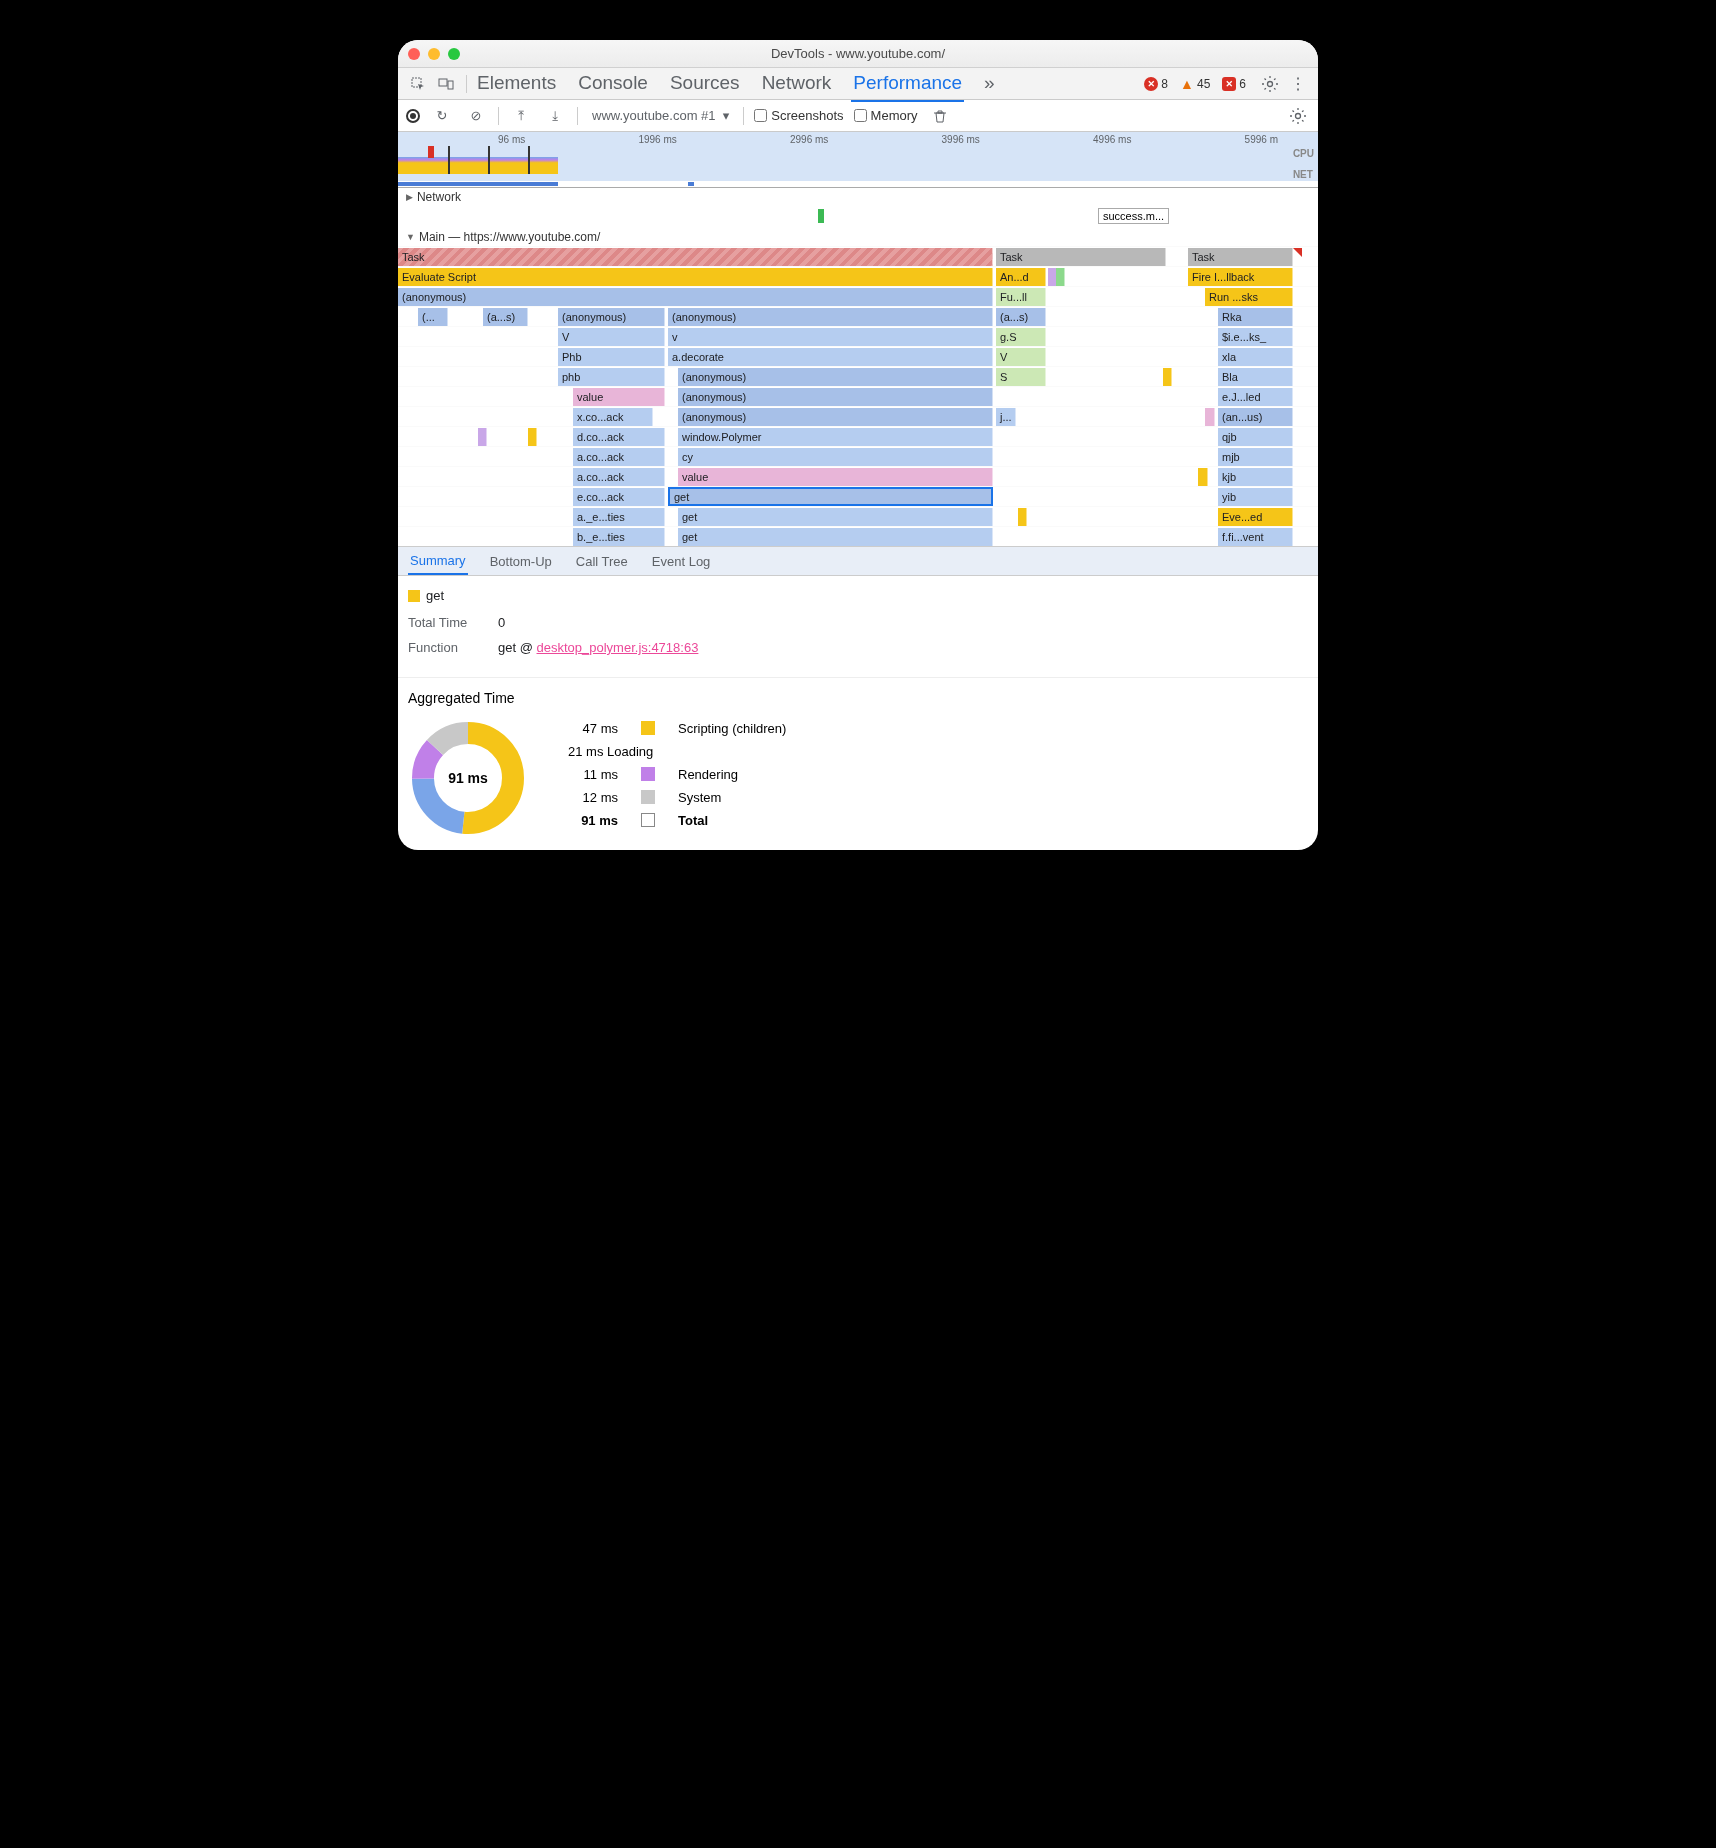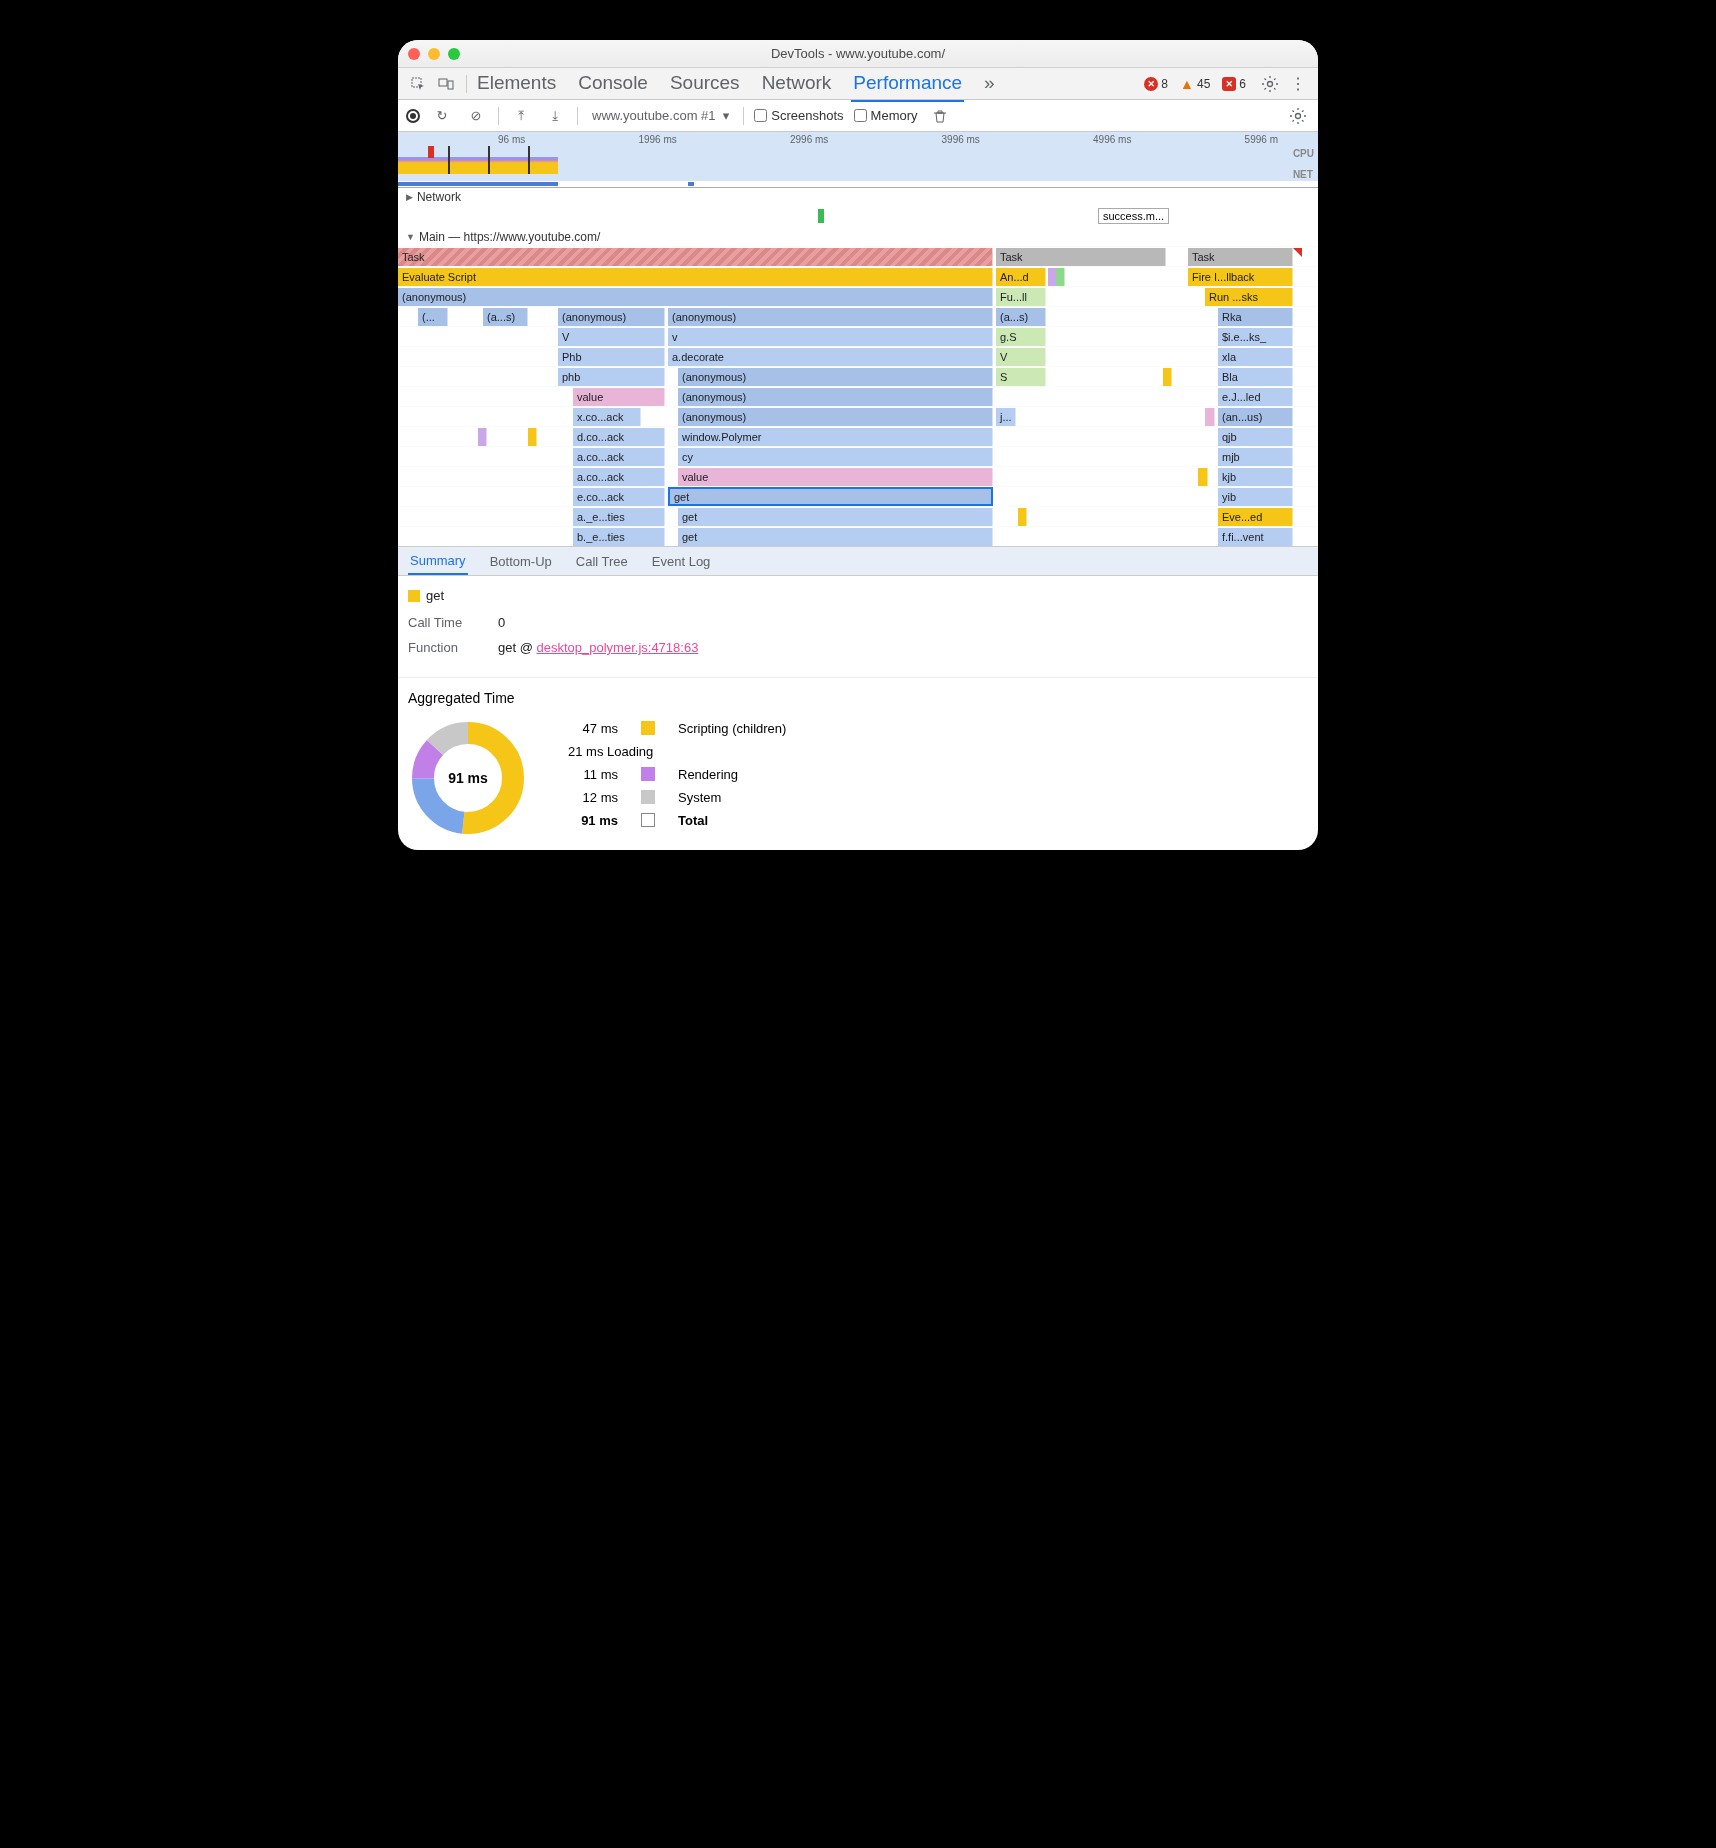--- a/index.html
+++ b/index.html
@@ -272,21 +272,21 @@
       <div class="fb fn" style="left:820px;width:75px">Bla</div>
     </div>
 
     <div class="flame-row">
       <div class="fb pink" style="left:175px;width:92px">value</div>
       <div class="fb anon" style="left:280px;width:315px">(anonymous)</div>
       <div class="fb fn" style="left:820px;width:75px">e.J...led</div>
     </div>
 
     <div class="flame-row">
-      <div class="fb fn" style="left:175px;width:68px">x.co...ack</div>
+      <div class="fb fn" style="left:175px;width:80px">x.co...ack</div>
       <div class="fb anon" style="left:280px;width:315px">(anonymous)</div>
       <div class="fb fn" style="left:598px;width:20px">j...</div>
       <div class="fb pink" style="left:807px;width:10px"></div>
       <div class="fb anon" style="left:820px;width:75px">(an...us)</div>
     </div>
 
     <div class="flame-row">
       <div class="fb purple" style="left:80px;width:6px"></div>
       <div class="fb script" style="left:130px;width:6px"></div>
       <div class="fb fn" style="left:175px;width:92px">d.co...ack</div>
@@ -333,21 +333,21 @@
     <div class="dtab">Call Tree</div>
     <div class="dtab">Event Log</div>
   </div>
 
   <div class="summary">
     <div class="summary-title">
       <span class="sq"></span>
       <span>get</span>
     </div>
     <div class="stat-row">
-      <span class="stat-label">Call Time</span>
+      <span class="stat-label">Total Time</span>
       <span class="stat-val">0</span>
     </div>
     <div class="stat-row">
       <span class="stat-label">Function</span>
       <span class="stat-val"><span>get @ </span><a href="#">desktop_polymer.js:4718:63</a></span>
     </div>
   </div>
 
   <div class="agg">
     <h3>Aggregated Time</h3>

